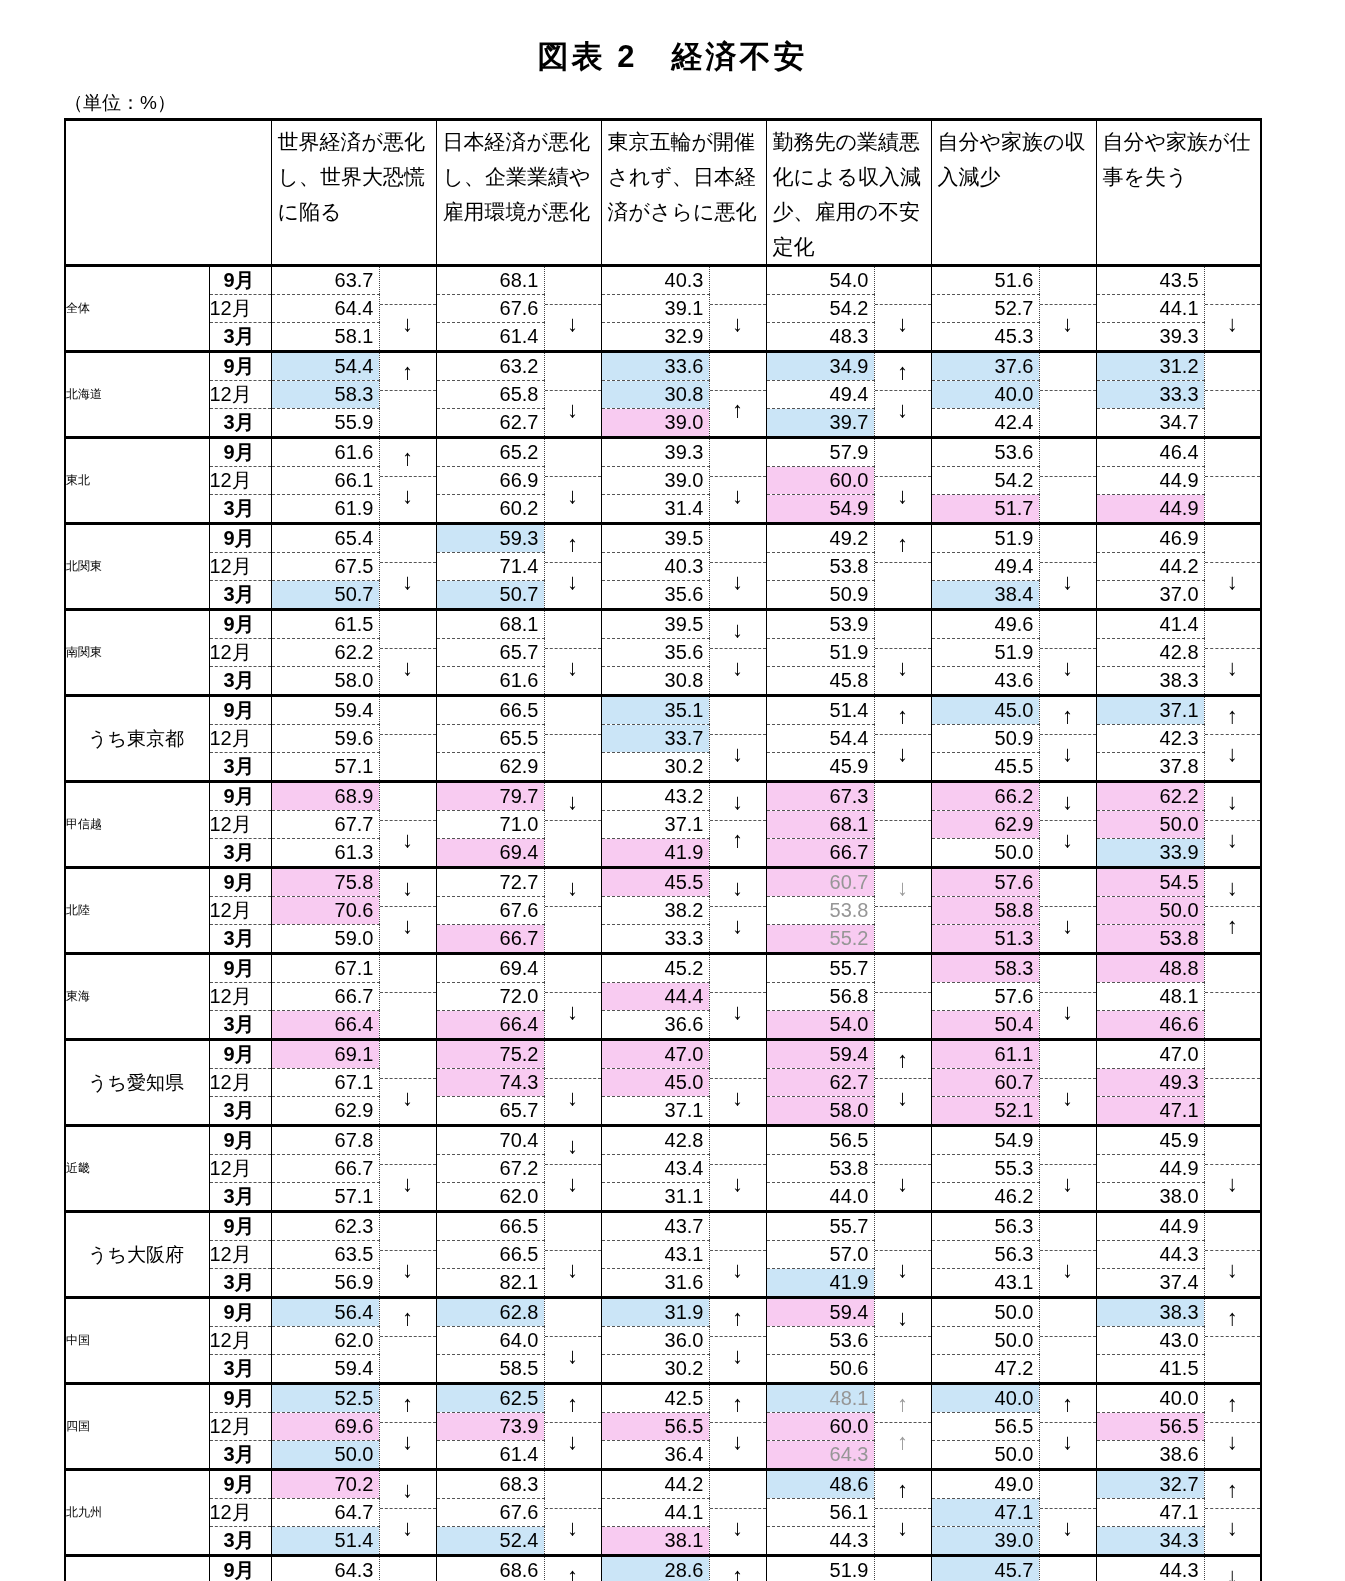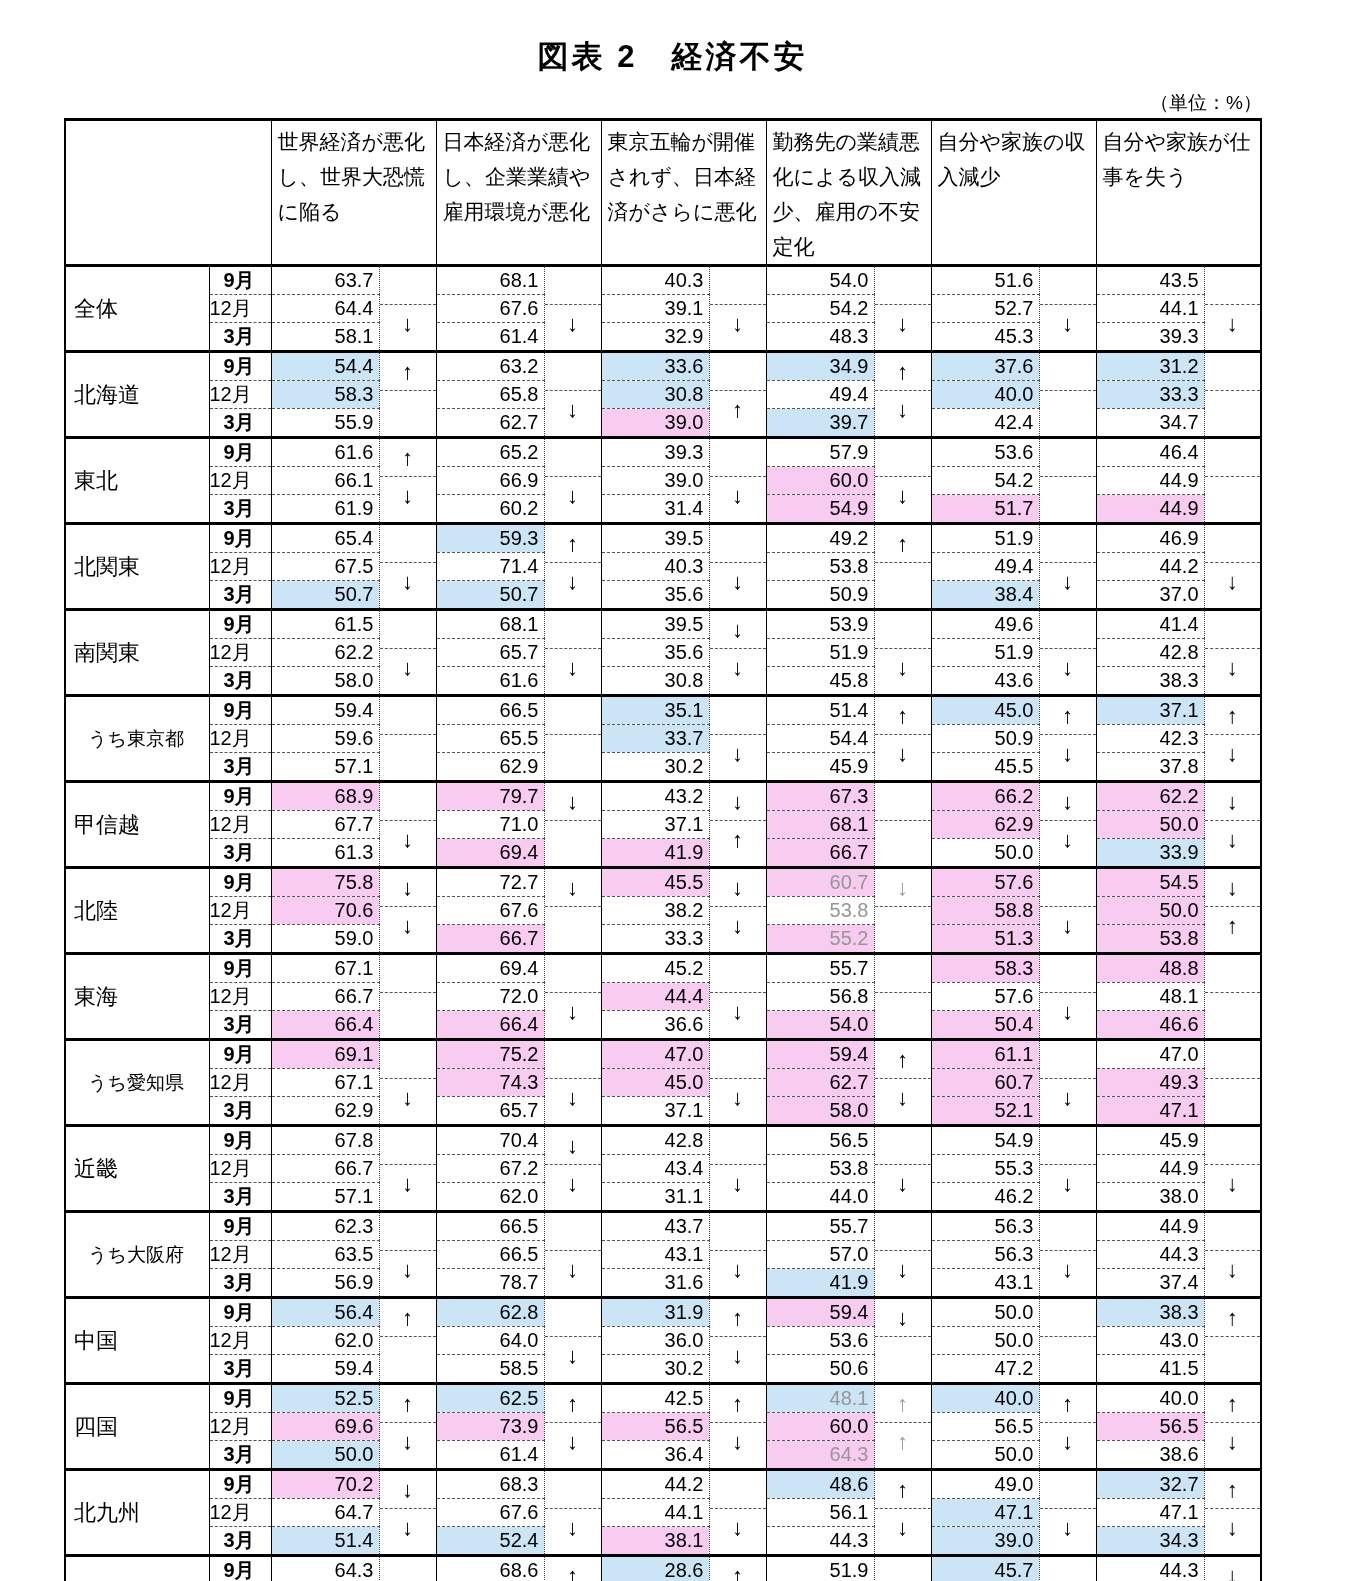--- a/index.html
+++ b/index.html
@@ -13,21 +13,20 @@
   .title {
     margin-top: 36px;
     text-align: center;
     font-size: 31px;
     font-weight: bold;
     letter-spacing: 3px;
   }
   .unit {
     width: 1198px;
     margin: 12px 16px 2px 64px;
-    text-align: right;
     font-size: 19px;
   }
   table.main {
     border-collapse: collapse;
     table-layout: fixed;
     margin-left: 64px;
     width: 1198px;
     border: 2px solid #000;
   }
   thead th {
@@ -41,23 +40,22 @@
     font-size: 21px;
     line-height: 35px;
     height: 118px;
   }
   tbody tr { height: 25px; }
   tbody td { font-size: 20px; overflow: hidden; white-space: nowrap; }
   tbody tr.mr0 td { border-top: 3px solid #000; }
   tbody tr.mr1 td, tbody tr.mr2 td { border-top: 1px dashed #555; }
   td.region {
     border-right: 1px solid #000;
-    padding-left: 8px;
     vertical-align: middle;
-    font-size: 22px;
+    font-size: 12px;
   }
   td.region.indent { padding-left: 22px; font-size: 19px; }
   td.month { border-right: 1px solid #000; }
   td.month.m1 { padding-left: 14px; font-weight: bold; }
   td.vcell {
     text-align: right;
     padding-right: 5px;
     border-right: 1px dotted #444;
   }
   td.acell {
@@ -725,21 +723,21 @@
         <td class="vcell">63.5</td>
         <td class="vcell">66.5</td>
         <td class="vcell">43.1</td>
         <td class="vcell">57.0</td>
         <td class="vcell">56.3</td>
         <td class="vcell">44.3</td>
       </tr>
       <tr class="mr2">
         <td class="month m1">3月</td>
         <td class="vcell">56.9</td>
-        <td class="vcell">78.7</td>
+        <td class="vcell">82.1</td>
         <td class="vcell">31.6</td>
         <td class="vcell blue">41.9</td>
         <td class="vcell">43.1</td>
         <td class="vcell">37.4</td>
       </tr>
       <tr class="mr0">
         <td class="region" rowspan="3">中国</td>
         <td class="month m1">9月</td>
         <td class="vcell blue">56.4</td>
         <td class="acell" rowspan="3">

